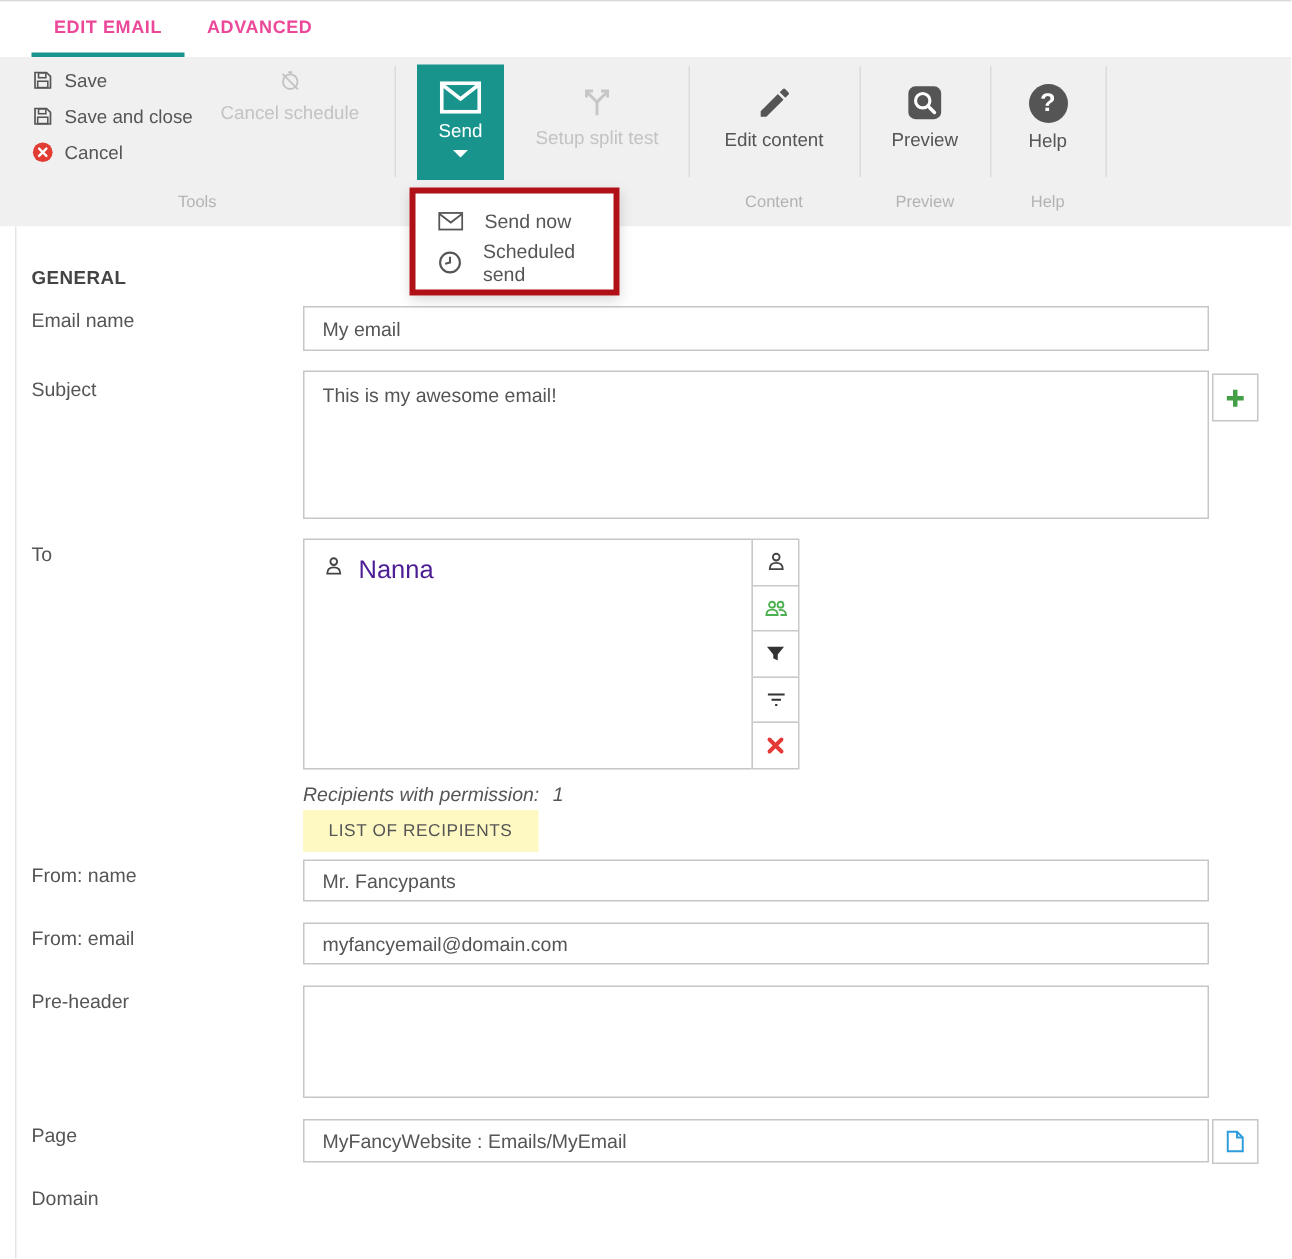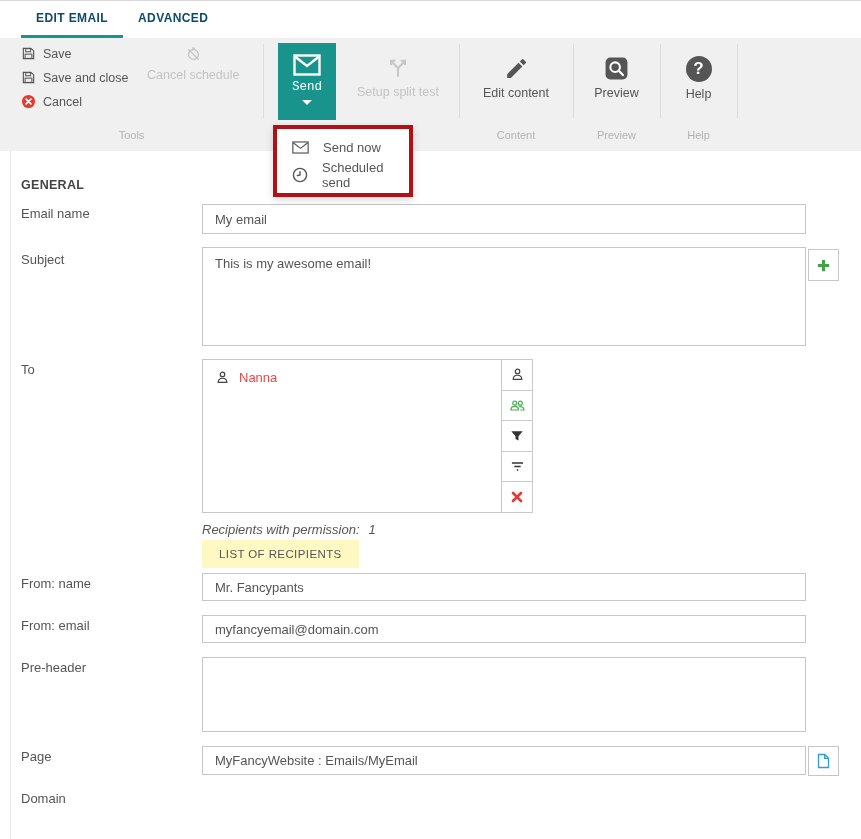--- a/index.html
+++ b/index.html
@@ -2,52 +2,52 @@
 <html><head>
 <meta charset="utf-8">
 <style>
   * { margin:0; padding:0; box-sizing:border-box; }
   html,body { background:#fff; }
   body { font-family:"Liberation Sans","DejaVu Sans",sans-serif; }
   .screen { position:relative; width:861px; height:839px; background:#fff; overflow:hidden; border-top:1px solid #d9d9d9; }
 
   
   .tabbar { position:absolute; left:0; top:0; width:861px; height:37px; background:#fff; display:flex; padding-left:21px; }
-  .tab { height:37px; padding:12px 15px; display:flex; align-items:center; font-size:12px; font-weight:700; letter-spacing:.4px; color:#0c4a6e; border-bottom:3px solid transparent; cursor:pointer; }
+  .tab { height:37px; padding:12px 15px; display:flex; align-items:center; font-size:12px; font-weight:700; letter-spacing:.4px; color:#ec4899; border-bottom:3px solid transparent; cursor:pointer; }
   .tab.active { border-bottom-color:#18948d; }
 
   
   .toolbar { position:absolute; left:0; top:37px; width:861px; height:113px; background:#f0f0f0; }
   .tb-item { position:absolute; display:flex; align-items:center; gap:7px; font-size:12.5px; color:#555; cursor:pointer; white-space:nowrap; }
   .tb-item.disabled { color:#c3c3c3; cursor:default;flex-direction:column; }
   .tb-divider { position:absolute; top:6px; height:74px; width:1px; background:#dcdcdc; }
   .tb-group-label { position:absolute; top:91px; text-align:center; font-size:11px; color:#b3b3b3; }
   .tb-big { position:absolute; top:5px; height:77px; display:flex; flex-direction:column; align-items:center; cursor:pointer; font-size:12.5px; color:#555; }
   .tb-big .biglabel { margin-top:5px; }
   .tb-big.disabled { color:#c3c3c3; cursor:default; }
   .send-btn { position:absolute; left:278px; top:5px; width:58px; height:77px; background:#18948d; display:flex; flex-direction:column; align-items:center; cursor:pointer; }
-  .send-btn .biglabel { color:#fff; font-size:12.5px; margin-top:4px;font-family:Liberation Mono, monospace; }
+  .send-btn .biglabel { color:#fff; font-size:12.5px; margin-top:4px; }
   .caret-down { width:0; height:0; border-left:5px solid transparent; border-right:5px solid transparent; border-top:5px solid #fff; margin-top:6px; }
 
   
   .send-menu { position:absolute; left:273px; top:124px; width:140px; background:#fff; border:4px solid #b01116; z-index:50; padding:5px 0; box-shadow:0 3px 8px rgba(0,0,0,.15); }
   .menu-item { height:27px; display:flex; align-items:center; gap:14px; padding-left:15px; font-size:13px; color:#555; cursor:pointer; }
 
   
   .content { position:absolute; left:0; top:150px; width:861px; height:689px; background:#fff; }
   .content .edge { position:absolute; left:10px; top:0; bottom:0; width:1px; background:#e5e5e5; }
   .section-title { position:absolute; left:21px; top:27px; font-size:12.5px; font-weight:700; letter-spacing:.3px; color:#444; }
   .flabel { position:absolute; left:21px; font-size:13px; color:#555; }
   .tinput, .ttextarea { position:absolute; left:202px; width:604px; border:1px solid #c6c6c6; background:#fff; font-family:"Liberation Sans","DejaVu Sans",sans-serif; font-size:13px; color:#555; padding-left:12px; outline:none; }
   .tinput { height:30px; }
   .ttextarea { padding-top:8px; resize:none; }
   .sq-btn { position:absolute; width:31px; background:#fff; border:1px solid #c6c6c6; display:flex; align-items:center; justify-content:center; cursor:pointer; }
 
   .to-list { position:absolute; left:202px; top:208px; width:300px; height:154px; border:1px solid #c6c6c6; background:#fff; }
-  .to-item { display:flex; align-items:flex-end; gap:9px; padding:10px 0 0 12px; font-size:13px; color:#ef4444; cursor:default; }
+  .to-item { display:flex; align-items:flex-start; gap:9px; padding:10px 0 0 12px; font-size:17px; color:#4c1d95; cursor:default; }
   .to-btns { position:absolute; left:501px; top:208px; width:32px; height:154px; display:flex; flex-direction:column; }
   .to-btn { flex:1; background:#fff; border:1px solid #c9c9c9; margin-top:-1px; display:flex; align-items:center; justify-content:center; cursor:pointer; }
   .to-btn:first-child { margin-top:0; }
 
   .perm-line { position:absolute; left:202px; top:371px; font-size:13px; color:#555;font-style:italic; }
   .perm-line .count { margin-left:9px; }
   .recipients-btn { position:absolute; left:202px; top:389px; height:28px; padding:0 17px; background:#fef9c3; border:none; font-family:"Liberation Sans","DejaVu Sans",sans-serif; font-size:11.5px; letter-spacing:.4px; color:#555; cursor:pointer; }
 
   .fake-select { position:absolute; left:202px; top:637px; width:604px; height:29px; border:1px solid #c6c6c6; background:#fff; display:flex; align-items:center; padding-left:12px; font-size:13px; color:#555; cursor:pointer; }
   .fake-select .sel-caret { position:absolute; right:11px; width:0; height:0; border-left:4px solid transparent; border-right:4px solid transparent; border-top:5px solid #222; }

